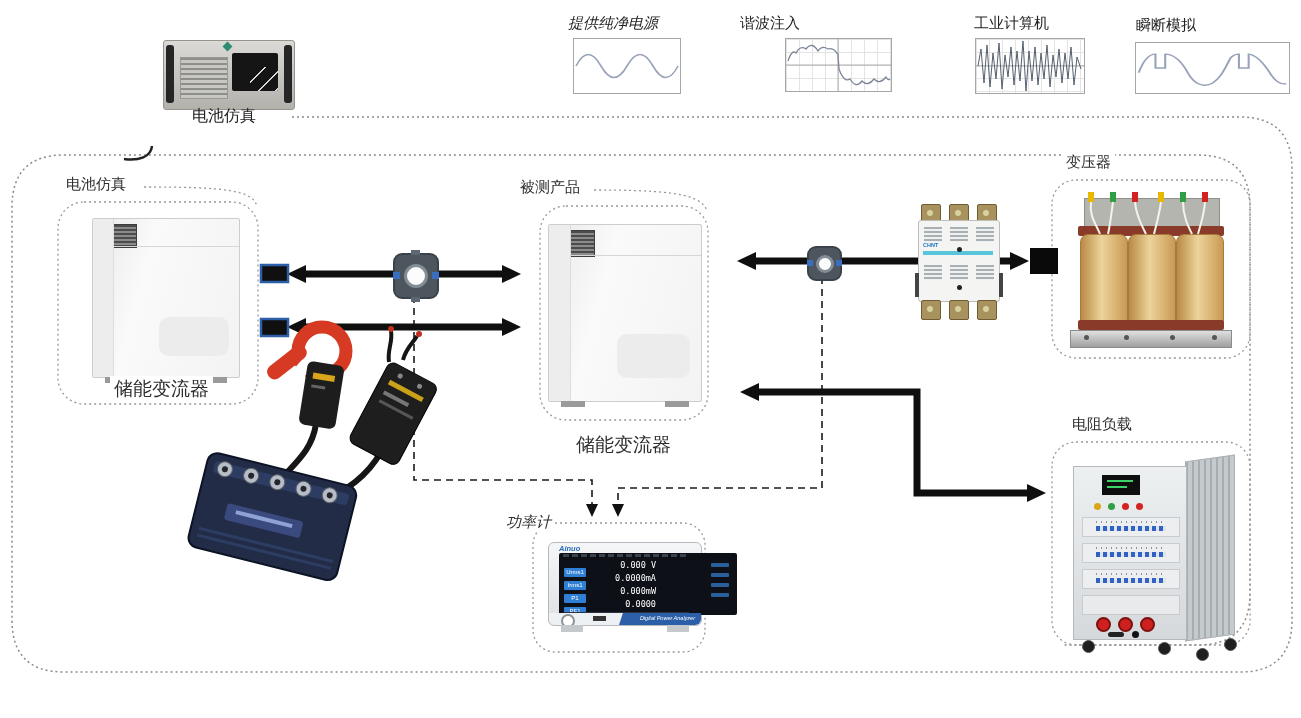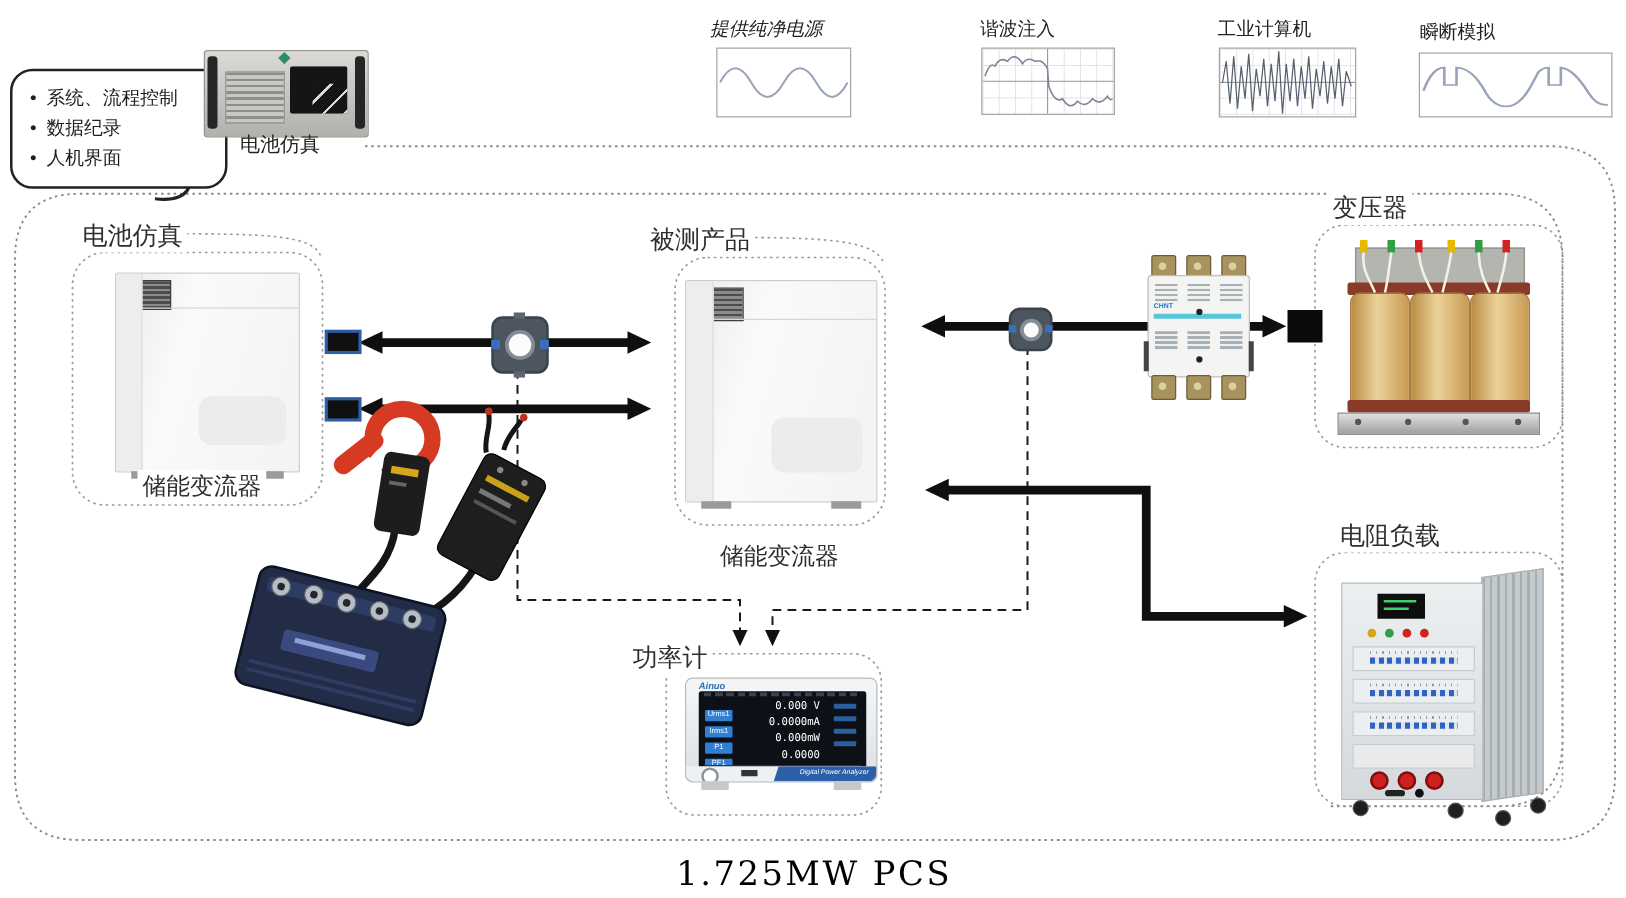--- a/index.html
+++ b/index.html
@@ -4,21 +4,21 @@
 <style>
   html,body{margin:0;padding:0;background:#fff;}
   #stage{position:relative;width:1301px;height:718px;background:#fff;overflow:hidden;
          font-family:"Liberation Sans",sans-serif;}
   svg{position:absolute;left:0;top:0;}
   .dot{fill:none;stroke:#8a8a8a;stroke-width:1.5;stroke-dasharray:2 3;}
   .dot2{fill:none;stroke:#999;stroke-width:1.3;stroke-dasharray:2 3;}
   .meas{fill:none;stroke:#1a1a1a;stroke-width:1.6;stroke-dasharray:7 5;}
   .thick{stroke:#0f0f0f;stroke-width:7;fill:none;}
   .cable{stroke:#161616;stroke-width:6;fill:none;stroke-linecap:round;}
-  .lbl{position:absolute;background:#fff;padding:0 4px;color:#2e2e2e;font-size:20px;white-space:nowrap;z-index:6;}
+  .lbl{position:absolute;background:#fff;padding:0 4px;color:#2e2e2e;font-size:15px;white-space:nowrap;z-index:6;}
   .wlbl{position:absolute;font-size:15px;color:#222;white-space:nowrap;z-index:6;}
   .wavebox{position:absolute;border:1px solid #a6a6a6;background:#fff;z-index:5;}
   .gridbg{background-image:linear-gradient(to right,#e3e3e3 1px,transparent 1px),
           linear-gradient(to bottom,#e3e3e3 1px,transparent 1px);background-size:13px 13px;}
   .cab{position:absolute;background:linear-gradient(105deg,#e9e9e9 0%,#fafafa 35%,#f3f3f3 100%);
        border:1px solid #cdcdcd;border-radius:2px;z-index:5;}
   .cab .vent{position:absolute;left:6%;top:3%;width:23%;height:14%;background:repeating-linear-gradient(#4c4c4c 0 2px,#8b8b8b 2px 4px);border:1px solid #3e3e3e;}
   .cab .topline{position:absolute;left:0;top:17%;width:100%;border-top:1px solid #d6d6d6;}
   .cab .leftcol{position:absolute;left:0;top:0;width:14%;height:100%;border-right:1px solid #ddd;background:#ededed;}
   .cab .panel{position:absolute;right:7%;bottom:13%;width:48%;height:25%;background:#ececec;border-radius:10px;}
@@ -29,21 +29,21 @@
   .sensor .tab{position:absolute;width:9px;height:5px;background:#5d6772;}
   .term{position:absolute;width:18px;height:18px;background:#a8925e;border:1px solid #6f5c33;border-radius:2px;}
   .term i{position:absolute;left:5px;top:5px;width:6px;height:6px;background:#d8d2a0;border-radius:50%;}
   .grille{position:absolute;width:18px;height:15px;background:repeating-linear-gradient(180deg,#a7b0b5 0 2px,#f0f0ee 2px 4px);}
   .title{position:absolute;font-family:"DejaVu Serif",serif;font-size:27px;color:#000;letter-spacing:2px;z-index:6;}
   .callout{position:absolute;left:8px;top:55px;width:170px;height:92px;border:2.5px solid #222;border-radius:18px;background:#fff;z-index:5;}
   .bullet{position:absolute;font-size:15px;color:#1e1e1e;white-space:nowrap;}
   .bullet b{font-weight:normal;margin-right:8px;}
   .pm-body{position:absolute;left:548px;top:542px;width:152px;height:82px;background:linear-gradient(#f5f6f7,#dde0e3);border:1px solid #b6babf;border-radius:6px;z-index:5;}
   .pm-brand{position:absolute;left:10px;top:1px;font-size:7.5px;font-style:italic;font-weight:bold;color:#2b6cb8;}
-  .pm-screen{position:absolute;left:10px;top:10px;width:134px;height:62px;background:#0d1117;border-radius:2px;}
+  .pm-screen{position:absolute;left:10px;top:10px;width:134px;height:62px;background:#0d1117;border-radius:2px;padding-left:44px;}
   .pm-row{position:absolute;left:5px;width:92px;height:11px;}
   .pm-chip{display:inline-block;min-width:22px;background:#2f7fd4;color:#fff;font-size:6px;line-height:9px;text-align:center;border-radius:1px;}
   .pm-val{position:absolute;right:0;top:0;color:#fff;font-size:8.5px;font-family:"DejaVu Sans Mono",monospace;}
   .pm-side{position:absolute;right:4px;top:4px;width:26px;height:54px;}
   .pm-side i{display:block;width:18px;height:4px;margin:6px 0 0 4px;background:#2a5f9e;border-radius:1px;}
   .pm-band{position:absolute;left:0px;bottom:0px;width:100%;height:12px;background:#eef1f3;border-radius:0 0 6px 6px;overflow:hidden;}
   .pm-knob{position:absolute;left:12px;top:1px;width:10px;height:10px;background:#fff;border:2px solid #8d9298;border-radius:50%;}
   .pm-usb{position:absolute;left:44px;top:3px;width:13px;height:5px;background:#333;}
   .pm-blue{position:absolute;right:0;top:0;width:82px;height:12px;background:#2b5fa8;transform:skewX(-18deg);transform-origin:bottom;}
   .pm-prod{position:absolute;right:6px;top:2px;font-size:5.5px;color:#fff;font-style:italic;white-space:nowrap;z-index:2;}
@@ -158,41 +158,36 @@
         <circle cx="296" cy="482" r="3" fill="#23262b"></circle>
       <circle cx="323" cy="482" r="7.5" fill="#b7bdc6" stroke="#5a5f66"></circle>
         <circle cx="323" cy="482" r="3" fill="#23262b"></circle>
       <rect x="226" y="514" width="78" height="17" rx="3" fill="#3a4a7e"></rect>
       <rect x="236" y="519" width="58" height="4" fill="#8ea2d8"></rect>
       <rect x="204" y="544" width="138" height="3" fill="#2d3c63"></rect>
       <rect x="204" y="551" width="138" height="3" fill="#2d3c63"></rect>
     </g>
   </svg>
 
-  <div class="callout">
-    <div class="bullet" style="left:14px;top:12px;"><b>•</b><span>系统、流程控制</span></div>
-    <div class="bullet" style="left:14px;top:36px;"><b>•</b><span>数据纪录</span></div>
-    <div class="bullet" style="left:14px;top:60px;"><b>•</b><span>人机界面</span></div>
-  </div>
   <div class="pc">
     <div class="hdl" style="left:2px;"></div>
     <div class="hdl" style="left:120px;"></div>
     <div class="vents"></div>
     <div class="win"></div>
     <div class="logo"></div>
   </div>
   <div class="wlbl" style="left:192px;top:106px;font-size:16px;">电池仿真</div>
 
   <div class="wlbl" style="left:568px;top:14px;font-style:italic;">提供纯净电源</div>
   <div class="wavebox" style="left:573px;top:38px;width:106px;height:54px;">
     <svg width="106" height="54" viewBox="0 0 106 54" preserveAspectRatio="none" style="position:static;">
       <path d="M2,27 Q14,4 27,27 Q40,50 53,27 Q66,4 79,27 Q92,50 104,27" stroke="#98a2b8" stroke-width="1.6" fill="none"></path>
     </svg>
   </div>
-  <div class="wlbl" style="left:784px;top:14px;">谐波注入</div>
+  <div class="wlbl" style="left:740px;top:14px;">谐波注入</div>
   <div class="wavebox gridbg" style="left:785px;top:38px;width:105px;height:52px;">
     <svg width="105" height="52" viewBox="0 0 105 52" preserveAspectRatio="none" style="position:static;">
       <line x1="0" y1="26" x2="105" y2="26" stroke="#9a9a9a" stroke-width="0.8"></line>
       <line x1="52" y1="0" x2="52" y2="52" stroke="#9a9a9a" stroke-width="0.8"></line>
       <path d="M2,22 Q6,10 10,14 Q14,6 20,10 Q26,2 32,12 Q36,6 42,10 Q48,8 52,16 L53,30 Q58,44 64,40 Q70,50 76,42 Q82,48 88,40 Q94,46 100,38 Q102,42 104,40" stroke="#7d8698" stroke-width="1.3" fill="none"></path>
     </svg>
   </div>
   <div class="wlbl" style="left:974px;top:14px;">工业计算机</div>
   <div class="wavebox gridbg" style="left:975px;top:38px;width:108px;height:54px;">
     <svg width="108" height="54" viewBox="0 0 108 54" preserveAspectRatio="none" style="position:static;">
@@ -334,21 +329,21 @@
     <div class="redbtn" style="left:44px;top:150px;"></div>
     <div class="redbtn" style="left:66px;top:150px;"></div>
     <div style="position:absolute;left:34px;top:165px;width:16px;height:5px;background:#222;border-radius:3px;"></div>
     <div style="position:absolute;left:58px;top:164px;width:7px;height:7px;background:#111;border-radius:50%;"></div>
   </div>
   <div class="caster" style="left:1082px;top:640px;"></div>
   <div class="caster" style="left:1158px;top:642px;"></div>
   <div class="caster" style="left:1196px;top:648px;"></div>
   <div class="caster" style="left:1224px;top:638px;"></div>
 
-  <div class="lbl" style="left:502px;top:513px;">功率计</div>
+  <div class="lbl" style="left:502px;top:513px;font-style:italic;">功率计</div>
   <div class="pm-body">
     <div class="pm-brand">Ainuo</div>
     <div class="pm-screen">
       <div style="position:absolute;left:4px;top:1px;width:126px;height:3px;background:repeating-linear-gradient(90deg,#3a4250 0 6px,transparent 6px 9px);"></div>
       <div class="pm-row" style="top:7px;"><span class="pm-chip">Urms1</span><span class="pm-val">0.000 V</span></div>
       <div class="pm-row" style="top:20px;"><span class="pm-chip">Irms1</span><span class="pm-val">0.0000mA</span></div>
       <div class="pm-row" style="top:33px;"><span class="pm-chip">P1</span><span class="pm-val">0.000mW</span></div>
       <div class="pm-row" style="top:46px;"><span class="pm-chip">PF1</span><span class="pm-val">0.0000</span></div>
       <div class="pm-side">
           <i></i>
@@ -361,15 +356,14 @@
     <div class="pm-band">
       <div class="pm-blue"></div>
       <div class="pm-prod">Digital Power Analyzer</div>
       <div class="pm-knob"></div>
       <div class="pm-usb"></div>
     </div>
     <div class="pm-foot" style="left:12px;"></div>
     <div class="pm-foot" style="right:12px;"></div>
   </div>
 
-  <div class="title" style="left:541px;top:684px;">1.725MW PCS</div>
 
 </div>
 
 </body></html>

